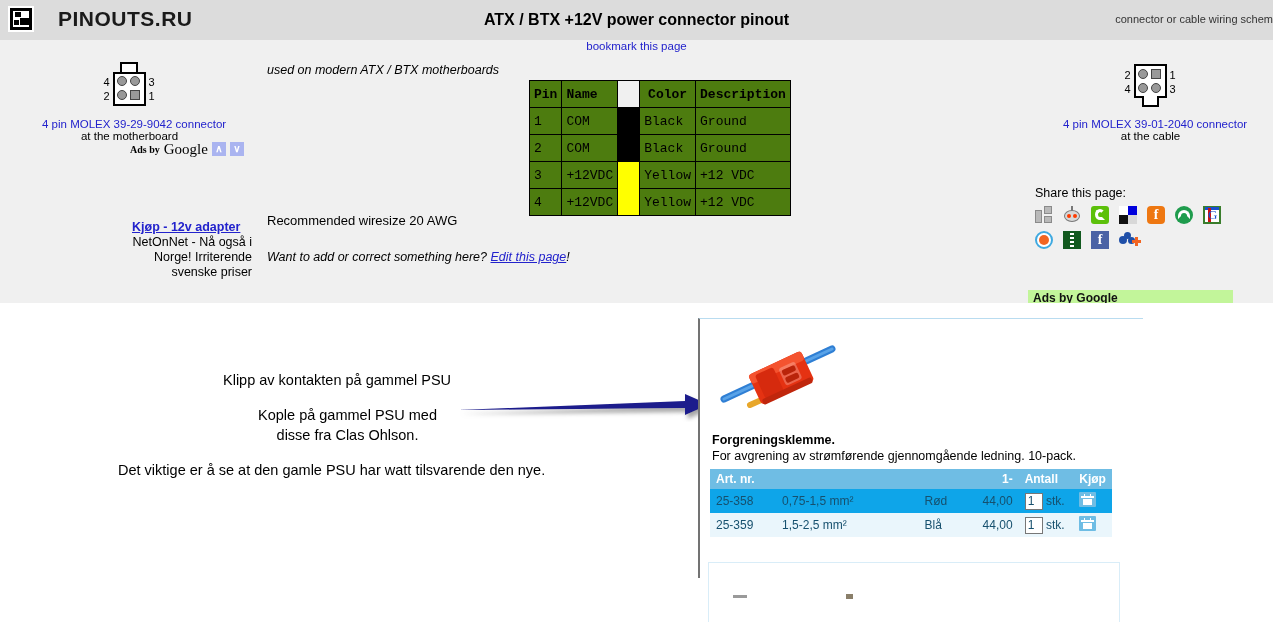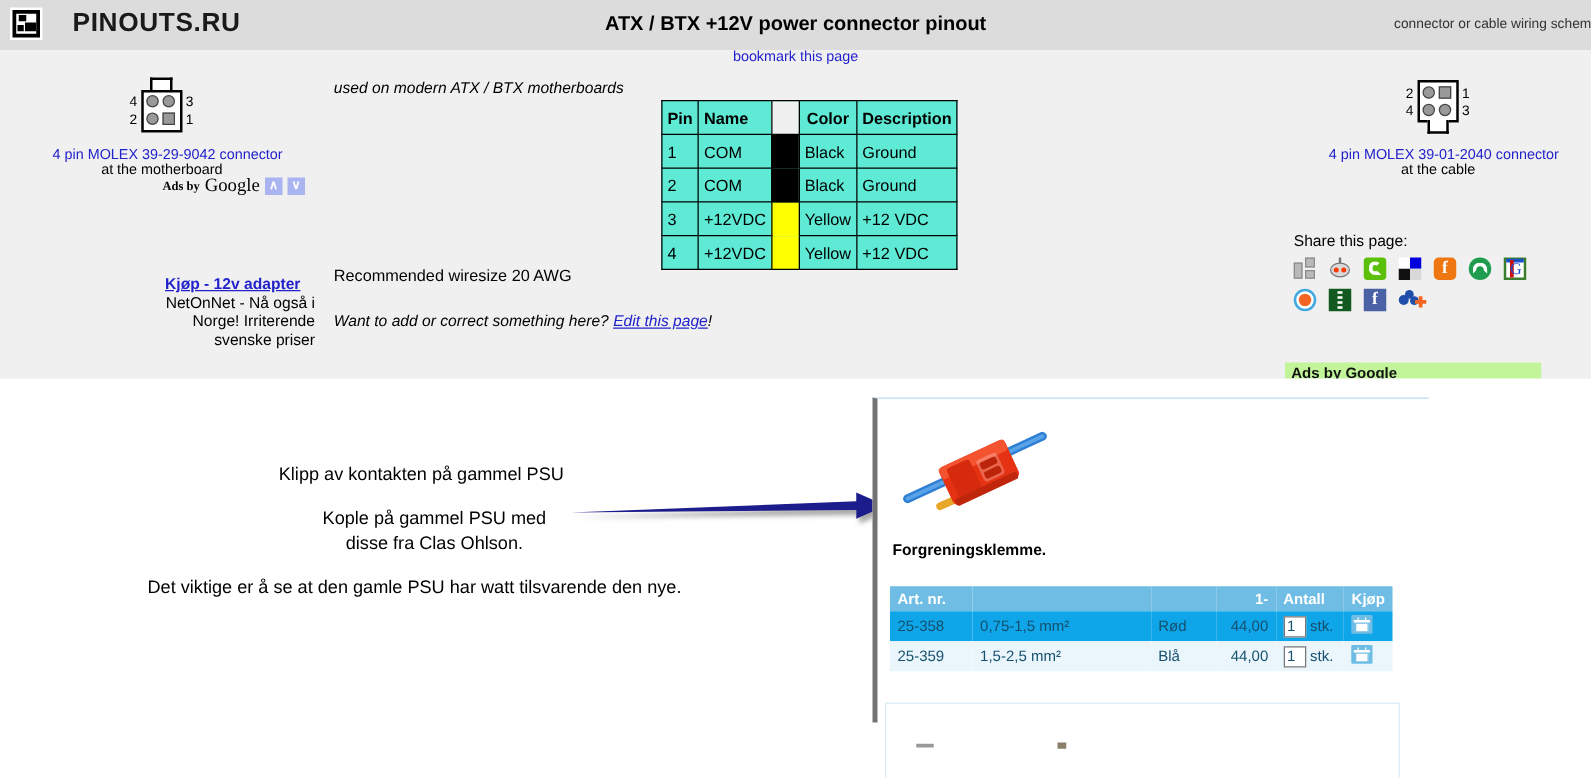--- a/index.html
+++ b/index.html
@@ -151,21 +151,22 @@
     font-size: 12.5px; font-style: italic; color: #000;
   }
   #note-edit .edit-link {
     color: #2222cc; text-decoration: underline; font-style: italic;
   }
 
   
   #pinout-table {
     position: absolute; left: 529px; top: 80px;
     border-collapse: collapse;
-    background: #5eead4;
+    background: #4d7c0f;
+    font-family: Liberation Mono, monospace;
   }
   #pinout-table th, #pinout-table td {
     border: 1px solid #000;
     font-size: 13px; color: #000;
     padding: 3px 4px;
     text-align: left;
     height: 27px;
     font-weight: normal;
     white-space: nowrap;
   }
@@ -267,21 +268,21 @@
   #anno-2 { left: 245px; top: 405px; text-align: center; width: 205px; }
   #anno-3 { left: 118px; top: 460px; }
 
   #arrow-wrap { position: absolute; left: 455px; top: 392px; }
 
   
   #product-card {
     position: absolute; left: 698px; top: 318px;
     width: 445px; height: 260px;
     background: #ffffff;
-    border-left: 4px solid #737373;
+    border-left: 2px solid #737373;
     border-top: 1px solid #b9dcf0;
   }
   #product-photo {
     position: absolute; left: 20px; top: 18px;
     width: 120px; height: 85px;
   }
   #product-title {
     position: absolute; left: 12px; top: 114px;
     font-size: 12.5px; font-weight: bold; color: #000;
   }
@@ -548,20 +549,21 @@
         <rect x="32" y="24" width="58" height="10" rx="3" fill="#f4532f"></rect>
         <rect x="38" y="27" width="20" height="26" rx="3" fill="#d62a0e"></rect>
         <rect x="62" y="31" width="18" height="19" rx="3" fill="#ffffff" opacity="0.25"></rect>
         <rect x="64" y="34" width="14" height="6" rx="2" fill="#b9240a"></rect>
         <rect x="64" y="42" width="14" height="6" rx="2" fill="#b9240a"></rect>
         <rect x="34" y="52" width="54" height="6" rx="2" fill="#c0260c"></rect>
       </g>
     </svg>
   </div>
   <div id="product-title">Forgreningsklemme.</div>
+  <div id="product-desc">For avgrening av strømførende gjennomgående ledning. 10-pack.</div>
 
   <table id="product-table">
     <thead>
       <tr>
         <th style="width:68px;">Art. nr.</th>
         <th style="width:150px;"></th>
         <th style="width:55px;"></th>
         <th class="r" style="width:48px;">1-</th>
         <th style="width:55px;">Antall</th>
         <th style="width:34px;">Kjøp</th>

